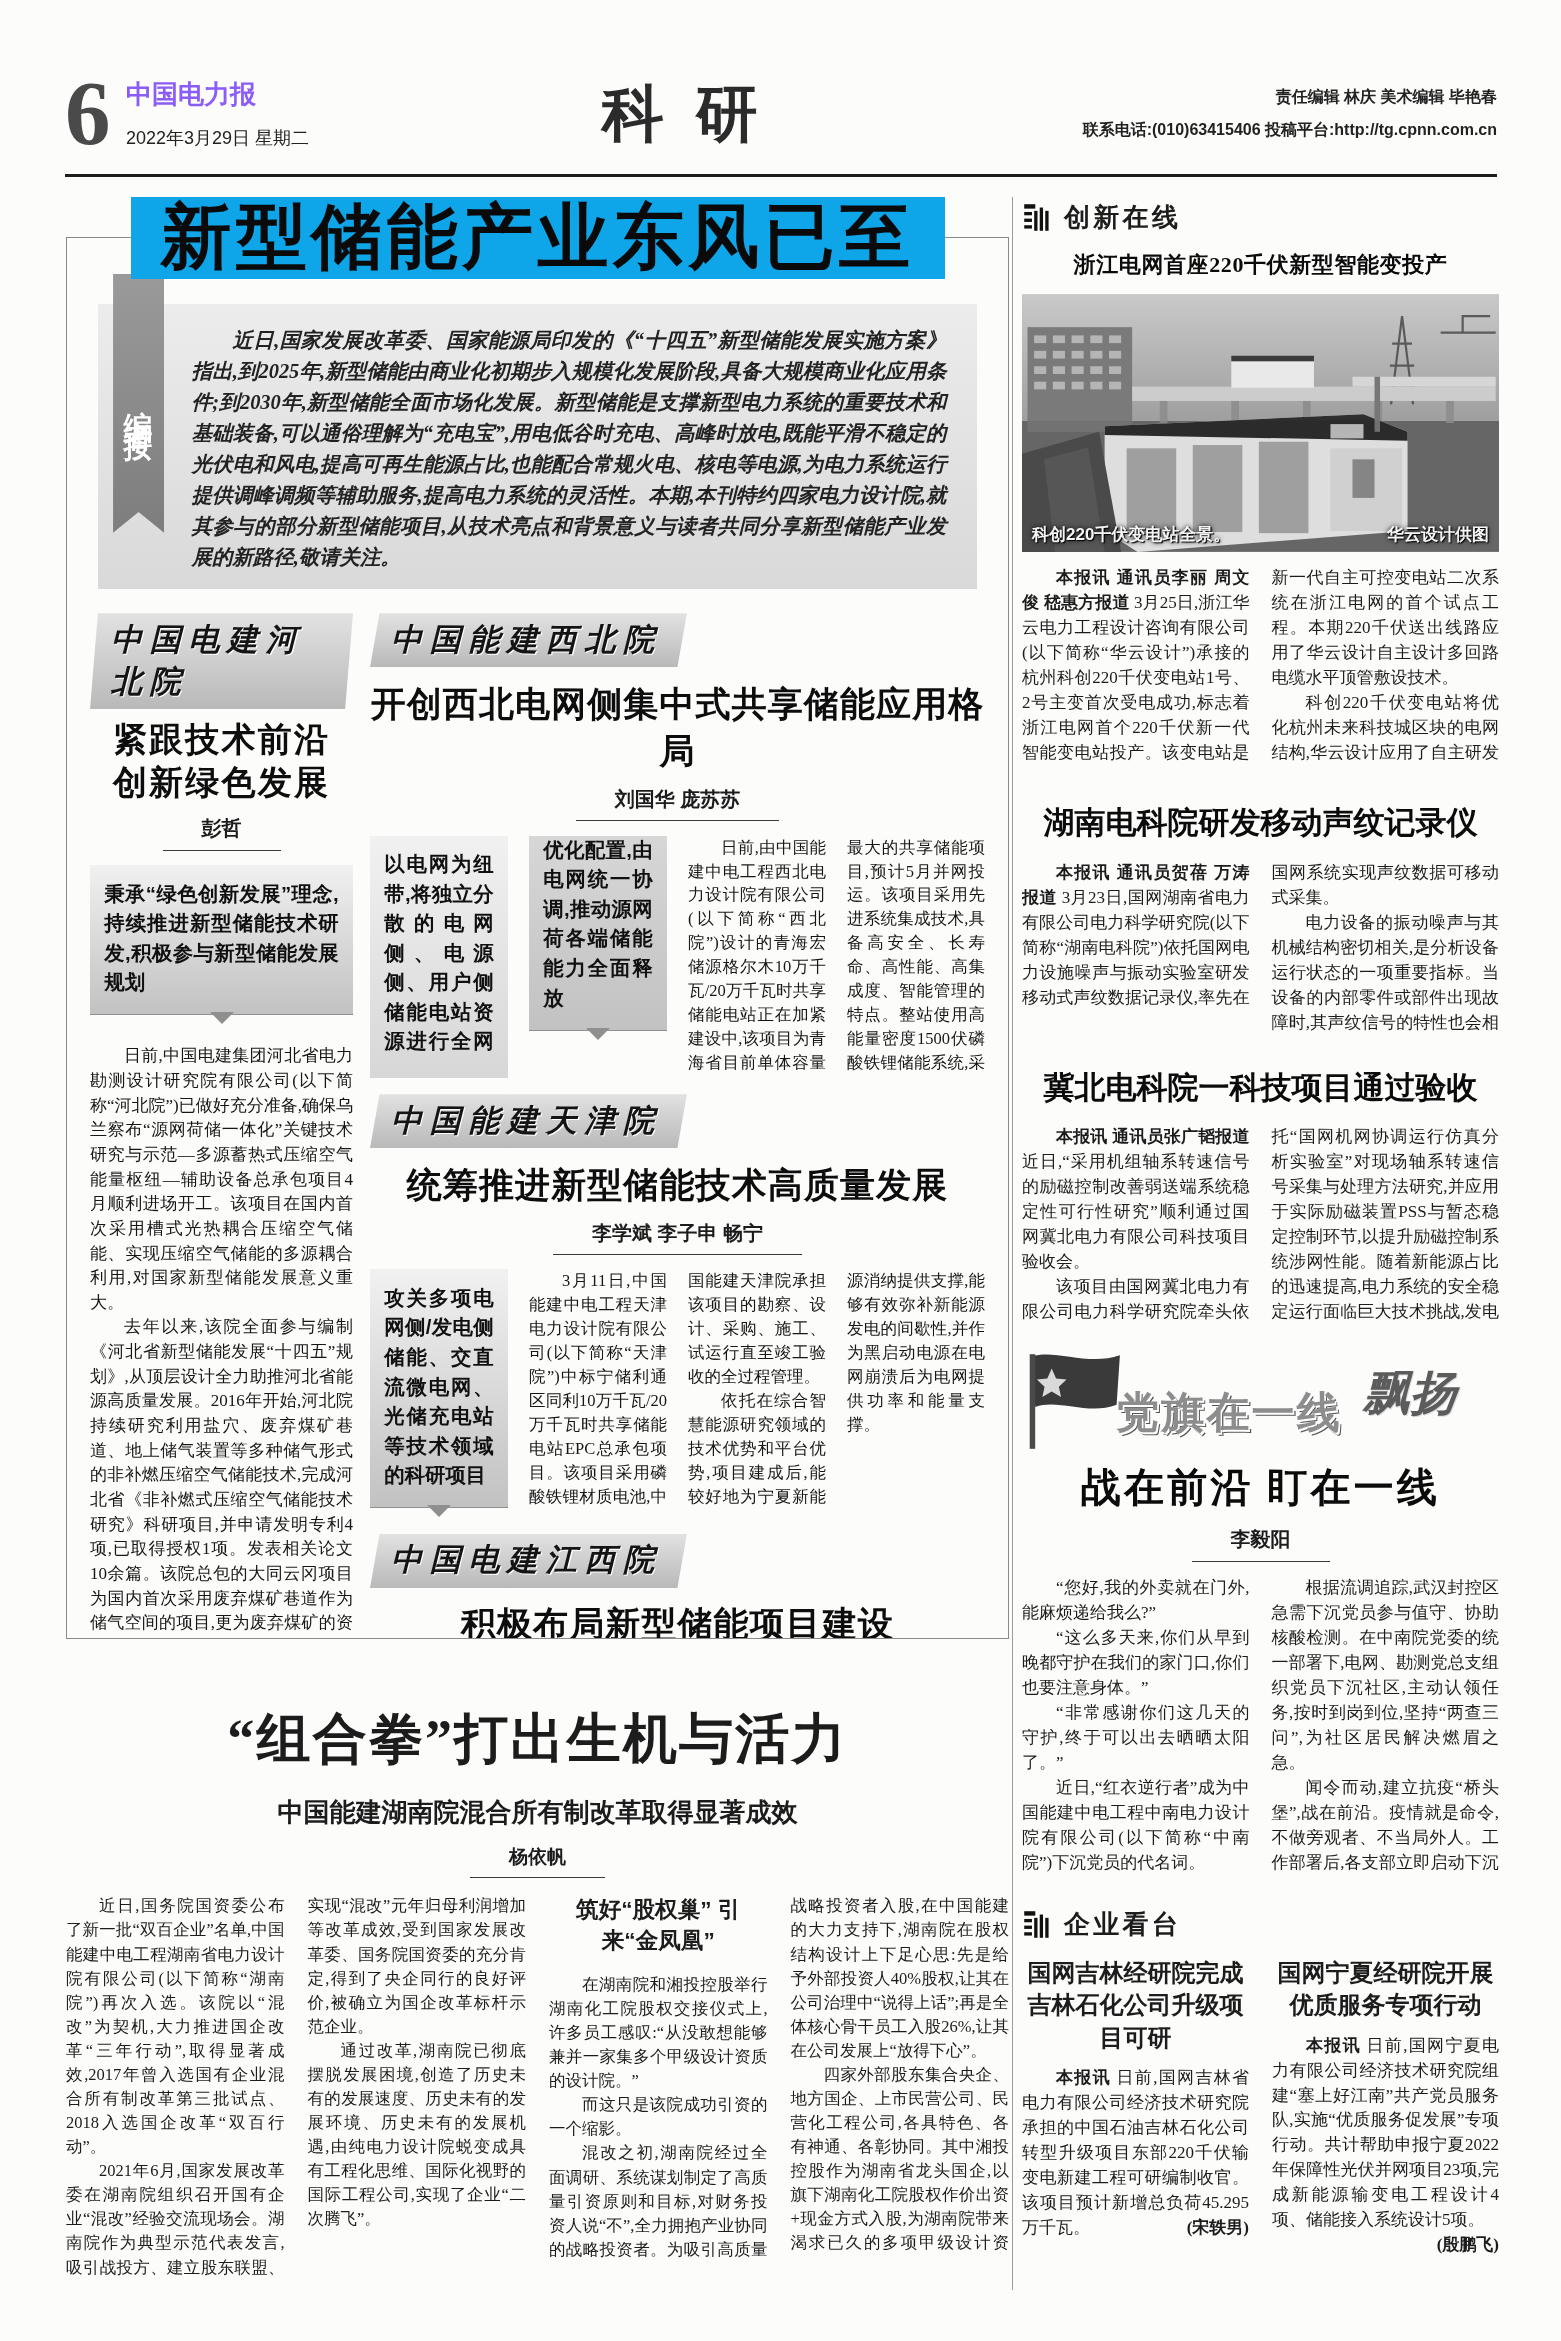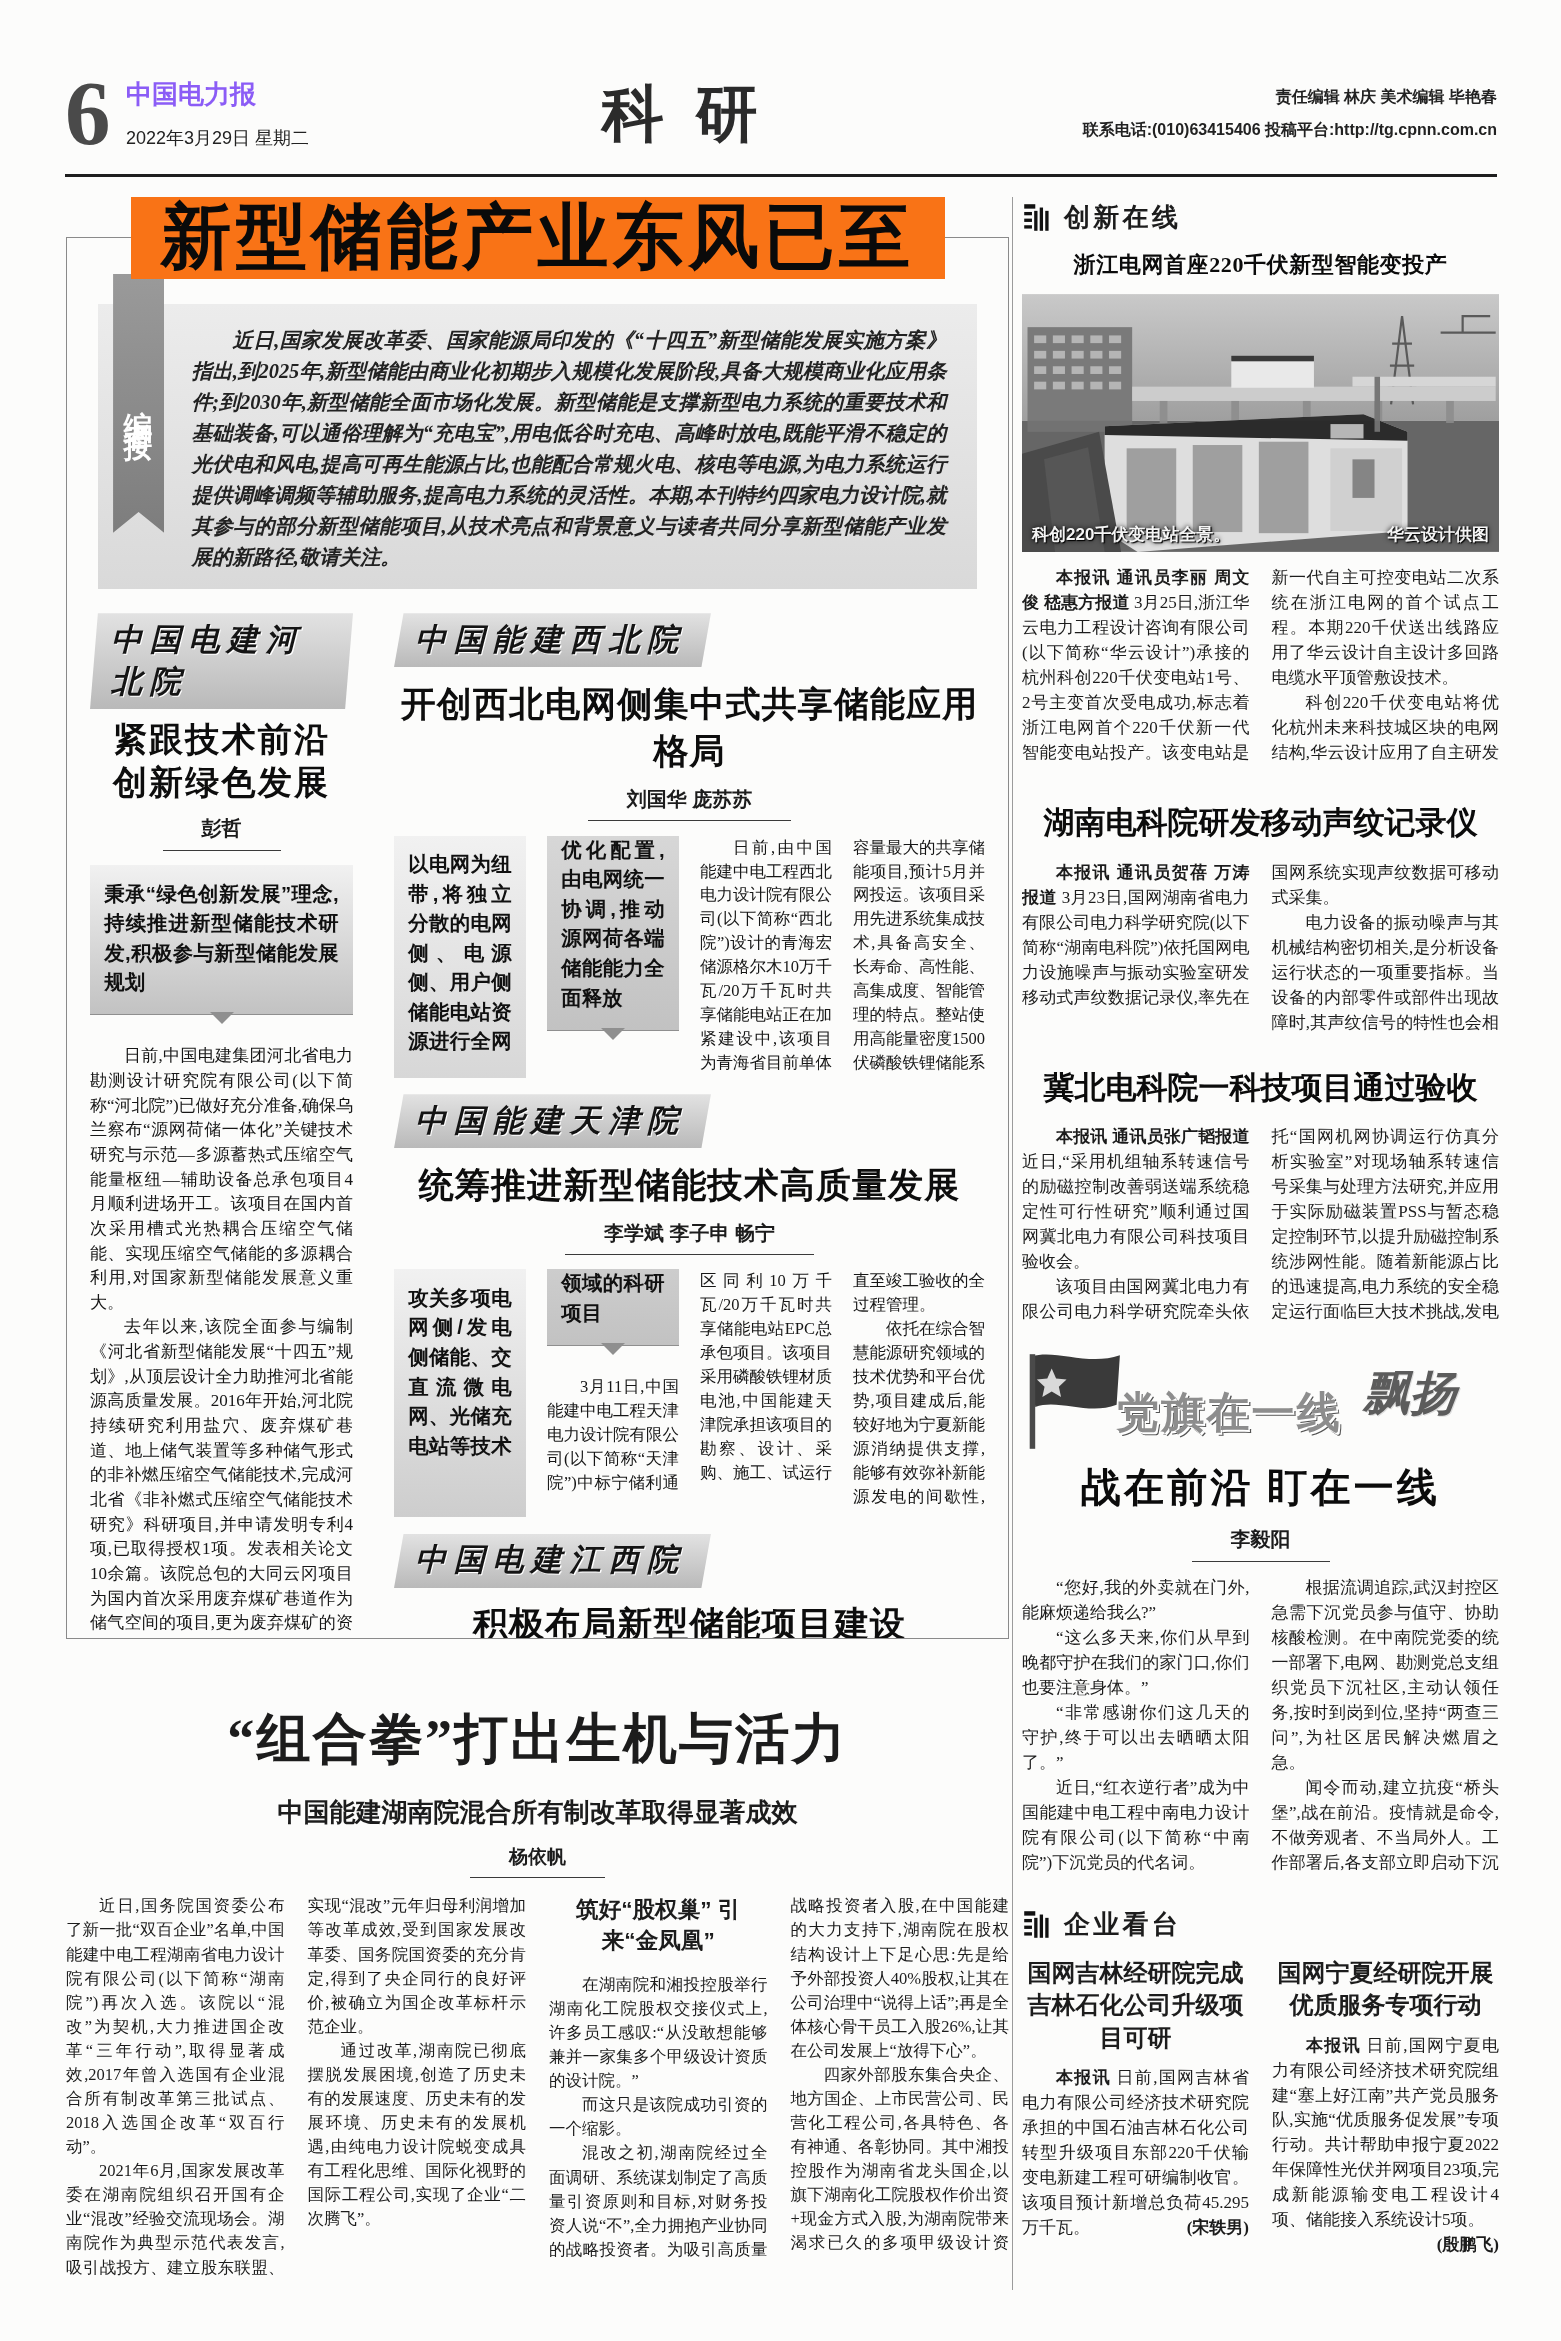--- a/index.html
+++ b/index.html
@@ -21,21 +21,21 @@
   .paper-name { font-size:26px; font-weight:700; color:#8b5cf6; font-family:"Liberation Sans","DejaVu Sans",sans-serif;}
   .paper-date { font-size:18px; color:#222; font-family:"Liberation Sans","DejaVu Sans",sans-serif;}
   .mast-center { flex:1; text-align:center; }
   .section-title { font-size:62px; font-weight:900; letter-spacing:32px; color:#2b2b2b; text-indent:32px;}
   .mast-right { text-align:right; display:flex; flex-direction:column; gap:12px; font-family:"Liberation Sans","DejaVu Sans",sans-serif;}
   .mast-right div { font-size:16px; color:#222; font-weight:700;}
   
   .special { position:absolute; left:66px; top:197px; width:943px; height:1487px; }
   .main-headline {
     position:relative; z-index:2; width:max-content; margin:0 auto;
-    background:#f97316; padding:0 30px;
+    background:#0ea5e9; padding:0 30px;
     font-size:71px; font-weight:900; letter-spacing:4.4px; color:#0a0a0a;
     line-height:1.15;
   }
   .special-frame {
     border:1.1px solid #8a8a8a; margin-top:-42px; height:1402px;
     padding:66px 23px 13.2px; overflow:hidden;
   }
   .note-box {
     position:relative; margin:0 7.7px 24px 7.7px; background:linear-gradient(180deg,#ececec,#d9d9d9);
     min-height:231px; padding:21px 31px 16.5px 94px;
@@ -43,21 +43,21 @@
   .note-ribbon {
     position:absolute; left:15.4px; top:-30px; width:51px; height:259px;
     background:linear-gradient(180deg,#9a9a9a,#7d7d7d);
     display:flex; align-items:center; justify-content:center;
     clip-path:polygon(0 0,100% 0,100% 100%,50% 92%,0 100%);
   }
   .note-ribbon span {
     writing-mode:vertical-rl; color:#fff; font-size:29px; font-weight:700; letter-spacing:10px;
   }
   .note-text { font-size:20.4px; line-height:1.52; text-align:justify; font-style:italic; color:#222; text-indent:2em; font-weight:600;}
-  .articles-grid { display:grid; grid-template-columns:263px 1fr; column-gap:41px; }
+  .articles-grid { display:grid; grid-template-columns:263px 1fr; column-gap:17px; }
   
   .badge {
     display:inline-block; background:linear-gradient(180deg,#e2e2e2,#b9b9b9);
     clip-path:polygon(3% 0,100% 0,97% 100%,0 100%);
     padding:5.5px 25px 6.6px 21px; margin-bottom:10px;
     font-size:31px; font-weight:900; font-style:italic; letter-spacing:7.7px; color:#141414;
     text-shadow:1.1px 1.1px 0 #fff;
   }
   .art-title { text-align:center; font-weight:900; color:#0d0d0d; }
   .art-title.small { font-size:34px; line-height:1.25; white-space:pre-line; letter-spacing:2.2px;}

